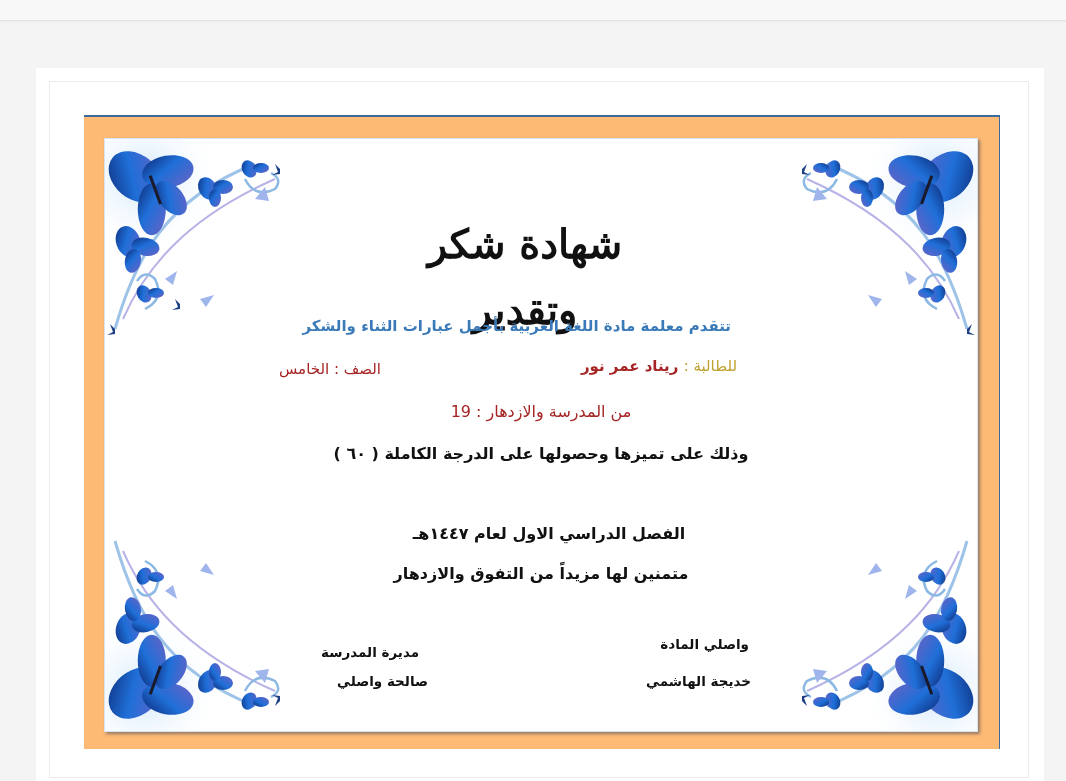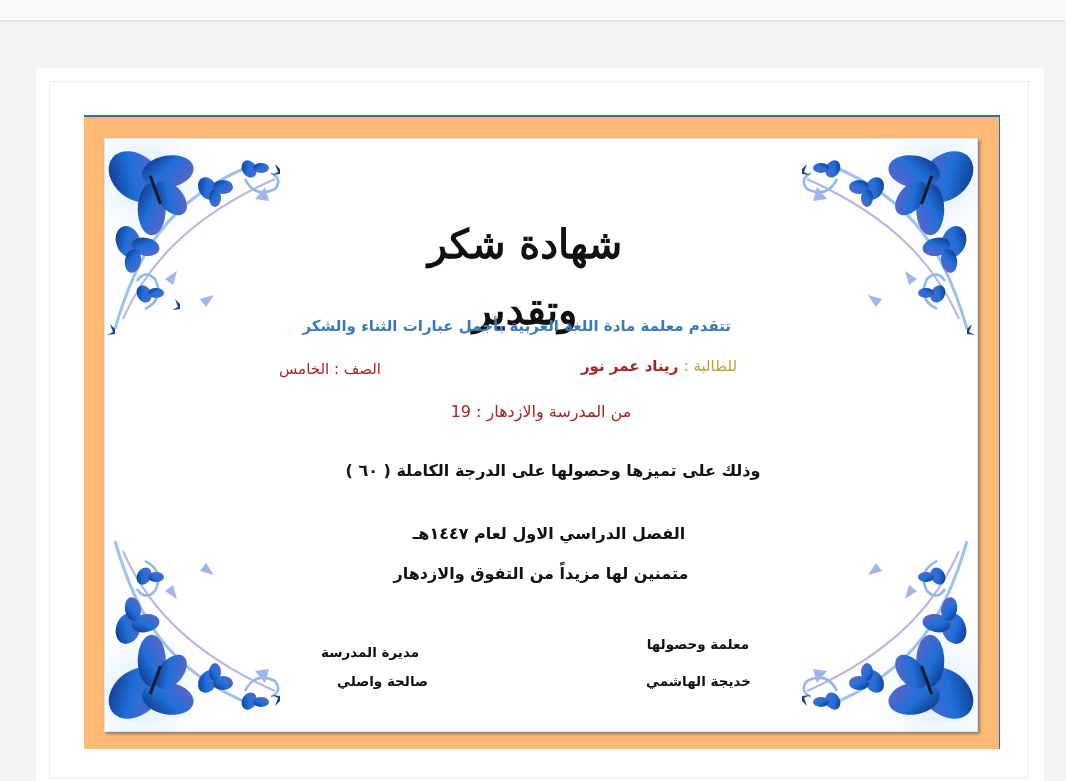--- a/index.html
+++ b/index.html
@@ -57,21 +57,21 @@
       position:absolute; font-weight:bold; white-space:nowrap;
       font-family:"DejaVu Sans", sans-serif;
     }
     .l-intro { right:246px; top:178px; font-size:15px; color:#3b7ab8; }
     .l-student { right:240px; top:218px; font-size:15px; }
     .lbl-gold { color:#bfa12f; font-weight:normal; }
     .val-red { color:#a52424; }
     .l-grade { left:174px; top:221px; font-size:15px; color:#a52424; font-weight:normal; direction:rtl; }
     .l-school { left:0; width:100%; top:263px; font-size:16px; color:#a52424; font-weight:normal; }
     .l-black { left:0; width:100%; font-size:16px; color:#111; }
-    .l1 { top:322px; padding-left:12px; }
+    .l1 { top:305px; padding-left:0; }
     .l2 { top:345px; }
     .l3 { top:385px;margin-left:8px; }
     .l4 { top:425px; }
     .sig { position:absolute; font-size:13.5px; font-weight:bold; color:#111; white-space:nowrap; text-align:right; direction:rtl; }
     .sig-t-title { right:228px; top:497px; }
     .sig-t-name { right:226px; top:534px; }
     .sig-p-title { left:216px; top:497px;margin-top:8px; }
     .sig-p-name  { left:232px; top:534px; }
   </style>
 </head>
@@ -283,19 +283,19 @@
       <div class="line l-school">
         <span>من المدرسة والازدهار  :</span>
         <span> </span>
         <span>19</span>
       </div>
 
       <div class="line l-black l1">وذلك على تميزها وحصولها على الدرجة الكاملة  ( ٦٠  )</div>
       <div class="line l-black l3">الفصل الدراسي الاول  لعام ١٤٤٧هـ</div>
       <div class="line l-black l4">متمنين لها مزيداً من التفوق والازدهار</div>
 
-      <div class="sig sig-t-title">معلمة وحصولها</div>
+      <div class="sig sig-t-title">واصلي المادة</div>
       <div class="sig sig-t-name">خديجة الهاشمي</div>
       <div class="sig sig-p-title">مديرة المدرسة</div>
       <div class="sig sig-p-name">صالحة واصلي</div>
     </div>
   </div>
 </div>
 
 </body></html>

